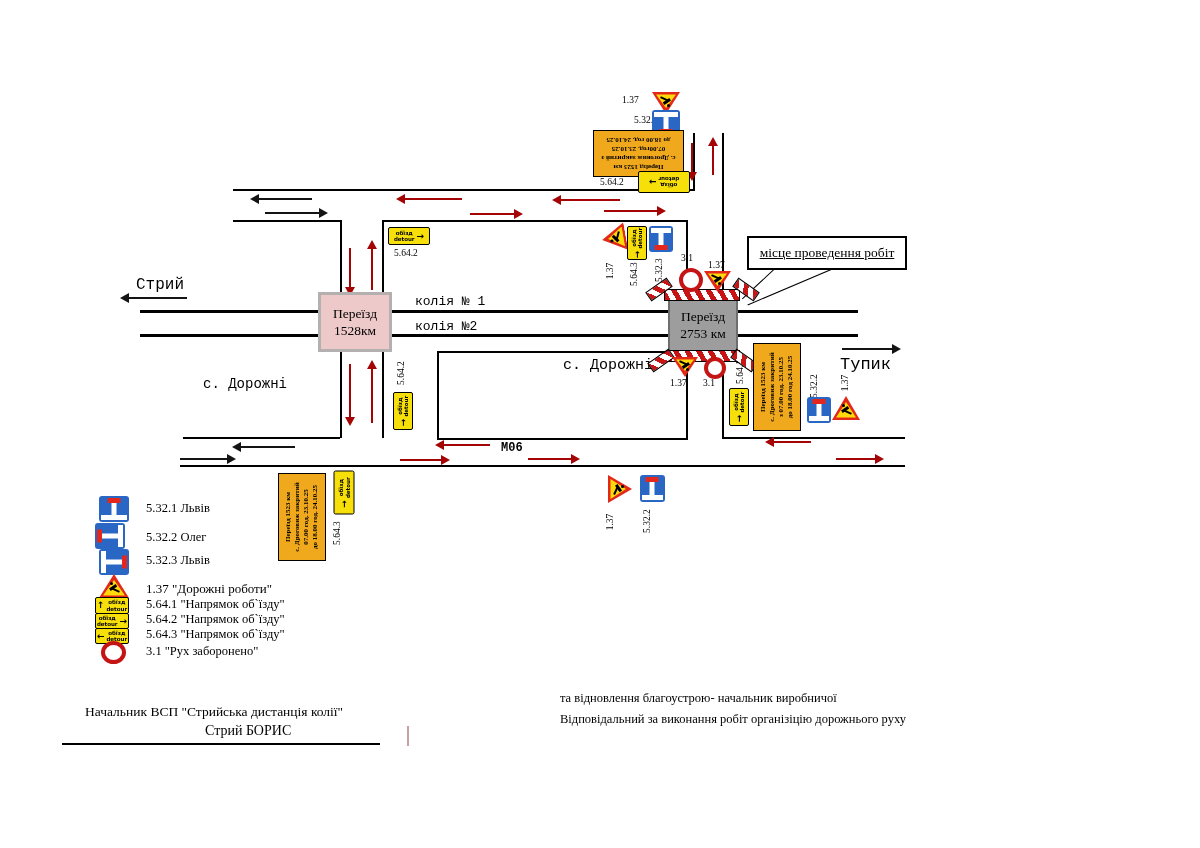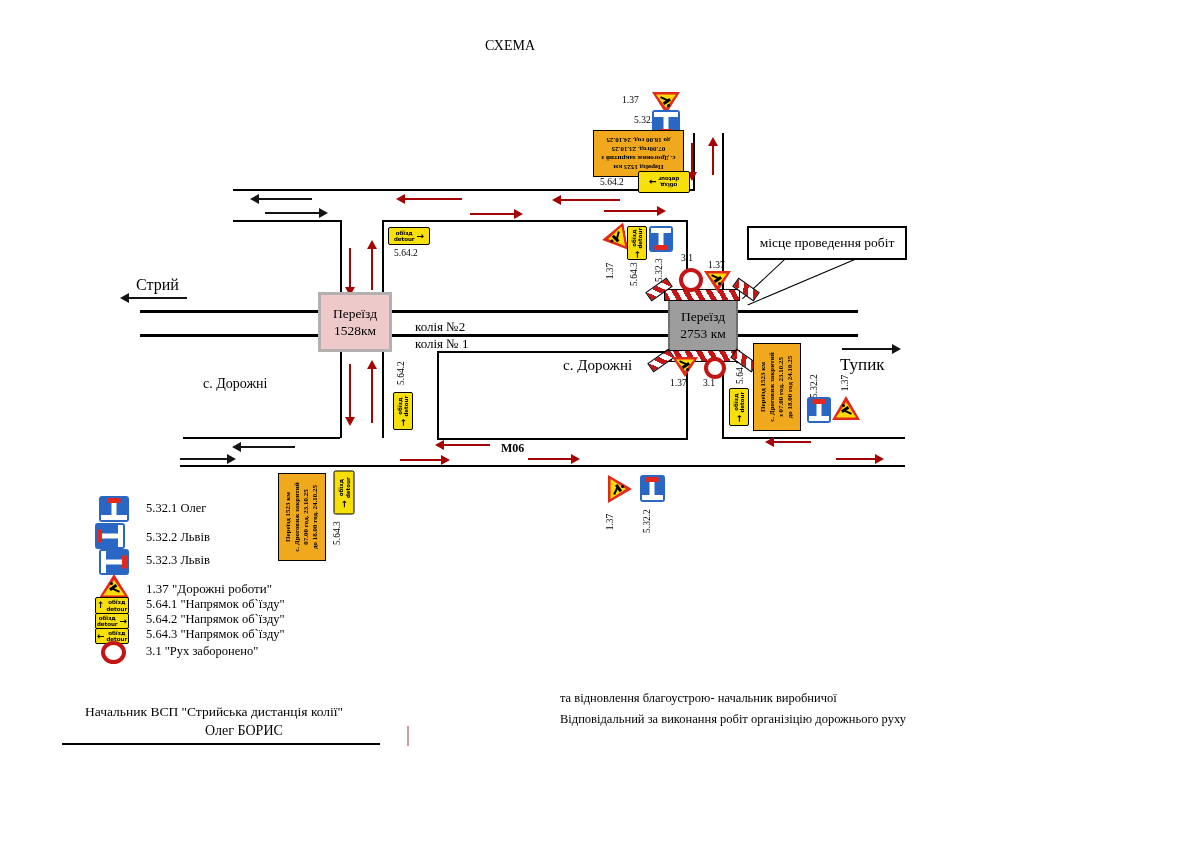--- a/index.html
+++ b/index.html
@@ -5,21 +5,21 @@
   html,body{margin:0;padding:0;background:#fff;}
   .page{position:relative;width:1200px;height:848px;background:#fff;overflow:hidden;
         font-family:"Liberation Serif",serif;color:#000;}
   .abs{position:absolute;}
   
   .ln{position:absolute;background:#000;}
   
   .lab{position:absolute;font-family:"Liberation Serif",serif;font-size:9.5px;white-space:nowrap;}
   .vlab{position:absolute;display:flex;align-items:center;justify-content:center;}
   .vlab span{transform:rotate(-90deg);font-family:"Liberation Serif",serif;font-size:9.5px;white-space:nowrap;}
-  .town{position:absolute;white-space:nowrap;}
+  .town{position:absolute;white-space:nowrap;font-family:Liberation Mono, monospace;}
   
   .ah{position:absolute;--c:#a40404;height:2px;background:var(--c);}
   .ah.blk{--c:#141414;}
   .ah.l::before{content:"";position:absolute;left:-8px;top:-4px;border-top:5px solid transparent;
      border-bottom:5px solid transparent;border-right:9px solid var(--c);}
   .ah.r::before{content:"";position:absolute;right:-8px;top:-4px;border-top:5px solid transparent;
      border-bottom:5px solid transparent;border-left:9px solid var(--c);}
   .av{position:absolute;--c:#a40404;width:2px;background:var(--c);}
   .av.u::before{content:"";position:absolute;top:-8px;left:-4px;border-left:5px solid transparent;
      border-right:5px solid transparent;border-bottom:9px solid var(--c);}
@@ -78,21 +78,20 @@
   .sig2{position:absolute;left:205px;top:723px;font-size:14px;white-space:nowrap;}
   .resp{position:absolute;left:560px;top:688px;width:380px;font-size:12.5px;line-height:21px;}
   
   .leg-lab{position:absolute;font-size:12.5px;white-space:nowrap;}
 </style>
 </head>
 <body>
 
 <div class="page">
 
-  <div class="title1">СХЕМА</div>
 
   <div class="ln" style="left:140px;top:310px;width:718px;height:3px;"></div>
   <div class="ln" style="left:140px;top:334px;width:718px;height:3px;"></div>
   <div class="ln" style="left:233px;top:189px;width:460px;height:2px;"></div>
   <div class="ln" style="left:233px;top:220px;width:107px;height:2px;"></div>
   <div class="ln" style="left:382px;top:220px;width:304px;height:2px;"></div>
   <div class="ln" style="left:340px;top:220px;width:2px;height:72px;"></div>
   <div class="ln" style="left:382px;top:220px;width:2px;height:72px;"></div>
   <div class="ln" style="left:340px;top:352px;width:2px;height:86px;"></div>
   <div class="ln" style="left:382px;top:352px;width:2px;height:86px;"></div>
@@ -125,41 +124,41 @@
   <div class="ah r" style="left:400px;top:459px;width:42px;"></div>
   <div class="ah r" style="left:528px;top:458px;width:44px;"></div>
   <div class="ah r" style="left:836px;top:458px;width:40px;"></div>
   <div class="ah blk l" style="left:128px;top:297px;width:59px;"></div>
   <div class="ah blk r" style="left:842px;top:348px;width:51px;"></div>
 
   <div class="town" style="left:136px;top:276px;font-size:16px;">Стрий</div>
   <div class="town" style="left:203px;top:376px;font-size:14px;">с. Дорожні</div>
   <div class="town" style="left:563px;top:357px;font-size:15px;">с. Дорожні</div>
   <div class="town" style="left:840px;top:355px;font-size:17px;">Тупик</div>
-  <div class="town" style="left:415px;top:294px;font-size:13px;margin-top:42px;">колія № 1</div>
+  <div class="town" style="left:415px;top:294px;font-size:13px;">колія № 1</div>
   <div class="town" style="left:415px;top:319px;font-size:13px;">колія №2</div>
   <div class="town" style="left:501px;top:441px;font-size:12px;font-weight:bold;">М06</div>
 
   <div class="xing pink" style="left:318px;top:292px;width:68px;height:54px;">
     <div>Переїзд</div>
     <div>1528км</div>
   </div>
   <div class="xing gray" style="left:668px;top:298px;width:66px;height:50px;">
     <div>Переїзд</div>
     <div>2753 км</div>
   </div>
 
   <div class="hatch" style="left:664px;top:289px;width:74px;height:10px;z-index:6;"></div>
   <div class="hatch" style="left:646px;top:284px;width:24px;height:9px;transform:rotate(-35deg);z-index:6;"></div>
   <div class="hatch" style="left:733px;top:284px;width:24px;height:9px;transform:rotate(35deg);z-index:6;"></div>
   <div class="hatch" style="left:666px;top:350px;width:72px;height:10px;z-index:6;"></div>
   <div class="hatch" style="left:648px;top:355px;width:24px;height:9px;transform:rotate(-35deg);z-index:6;"></div>
   <div class="hatch" style="left:731px;top:355px;width:24px;height:9px;transform:rotate(35deg);z-index:6;"></div>
 
-  <div class="callout" style="left:747px;top:226px;width:156px;height:30px;">
+  <div class="callout" style="left:747px;top:236px;width:156px;height:30px;text-decoration:underline;">
     <span>місце проведення робіт</span>
   </div>
   <div class="leader" style="left:788px;top:257px;width:62px;transform:rotate(137deg);"></div>
   <div class="leader" style="left:862px;top:257px;width:124px;transform:rotate(157deg);"></div>
 
   <div class="lab" style="left:622px;top:95px;">1.37</div>
   <div class="tri" style="left:652px;top:92px;width:28px;height:22px;transform:rotate(180deg);">
     <div class="out"></div>
       <div class="in"></div>
     <div class="dg">
@@ -338,27 +337,27 @@
   </div>
   <div class="vlab" style="left:331px;top:514px;width:12px;height:38px;">
       <span>5.64.3</span>
     </div>
 
   <div class="bsign bs1" style="left:99px;top:496px;width:30px;height:26px;">
     <i class="bb"></i>
       <i class="st"></i>
       <i class="cp"></i>
   </div>
-  <div class="leg-lab" style="left:146px;top:501px;">5.32.1 Олег</div>
+  <div class="leg-lab" style="left:146px;top:501px;">5.32.1 Львів</div>
   <div class="bsign bs2" style="left:95px;top:523px;width:30px;height:26px;">
     <i class="rl"></i>
       <i class="br"></i>
       <i class="cp"></i>
   </div>
-  <div class="leg-lab" style="left:146px;top:530px;">5.32.2 Львів</div>
+  <div class="leg-lab" style="left:146px;top:530px;">5.32.2 Олег</div>
   <div class="bsign bs3" style="left:99px;top:549px;width:30px;height:26px;">
     <i class="rl"></i>
       <i class="br"></i>
       <i class="cp"></i>
   </div>
   <div class="leg-lab" style="left:146px;top:553px;">5.32.3 Львів</div>
   <div class="tri" style="left:99px;top:574px;width:30px;height:24px;">
     <div class="out"></div>
       <div class="in"></div>
     <div class="dg">
@@ -389,21 +388,21 @@
     <span class="txt">
         <span>обїзд</span>
         <span>detour</span>
       </span>
   </div>
   <div class="leg-lab" style="left:146px;top:627px;">5.64.3 "Напрямок об`їзду"</div>
   <div class="ring" style="left:101px;top:641px;width:17px;height:15px;"></div>
   <div class="leg-lab" style="left:146px;top:644px;">3.1 "Рух заборонено"</div>
 
   <div class="sig1">Начальник ВСП "Стрийська дистанція колії"</div>
-  <div class="sig2">Олег БОРИС</div>
+  <div class="sig2">Стрий БОРИС</div>
   <div class="ln" style="left:62px;top:743px;width:318px;height:2px;"></div>
   <div class="abs" style="left:407px;top:726px;width:1.5px;height:20px;background:#c9a0a0;"></div>
   <div class="resp">
     <div>та відновлення благоустрою- начальник виробничої</div>
     <div>Відповідальний за виконання робіт організіцію дорожнього руху</div>
   </div>
 
 </div>
 
 </body></html>

